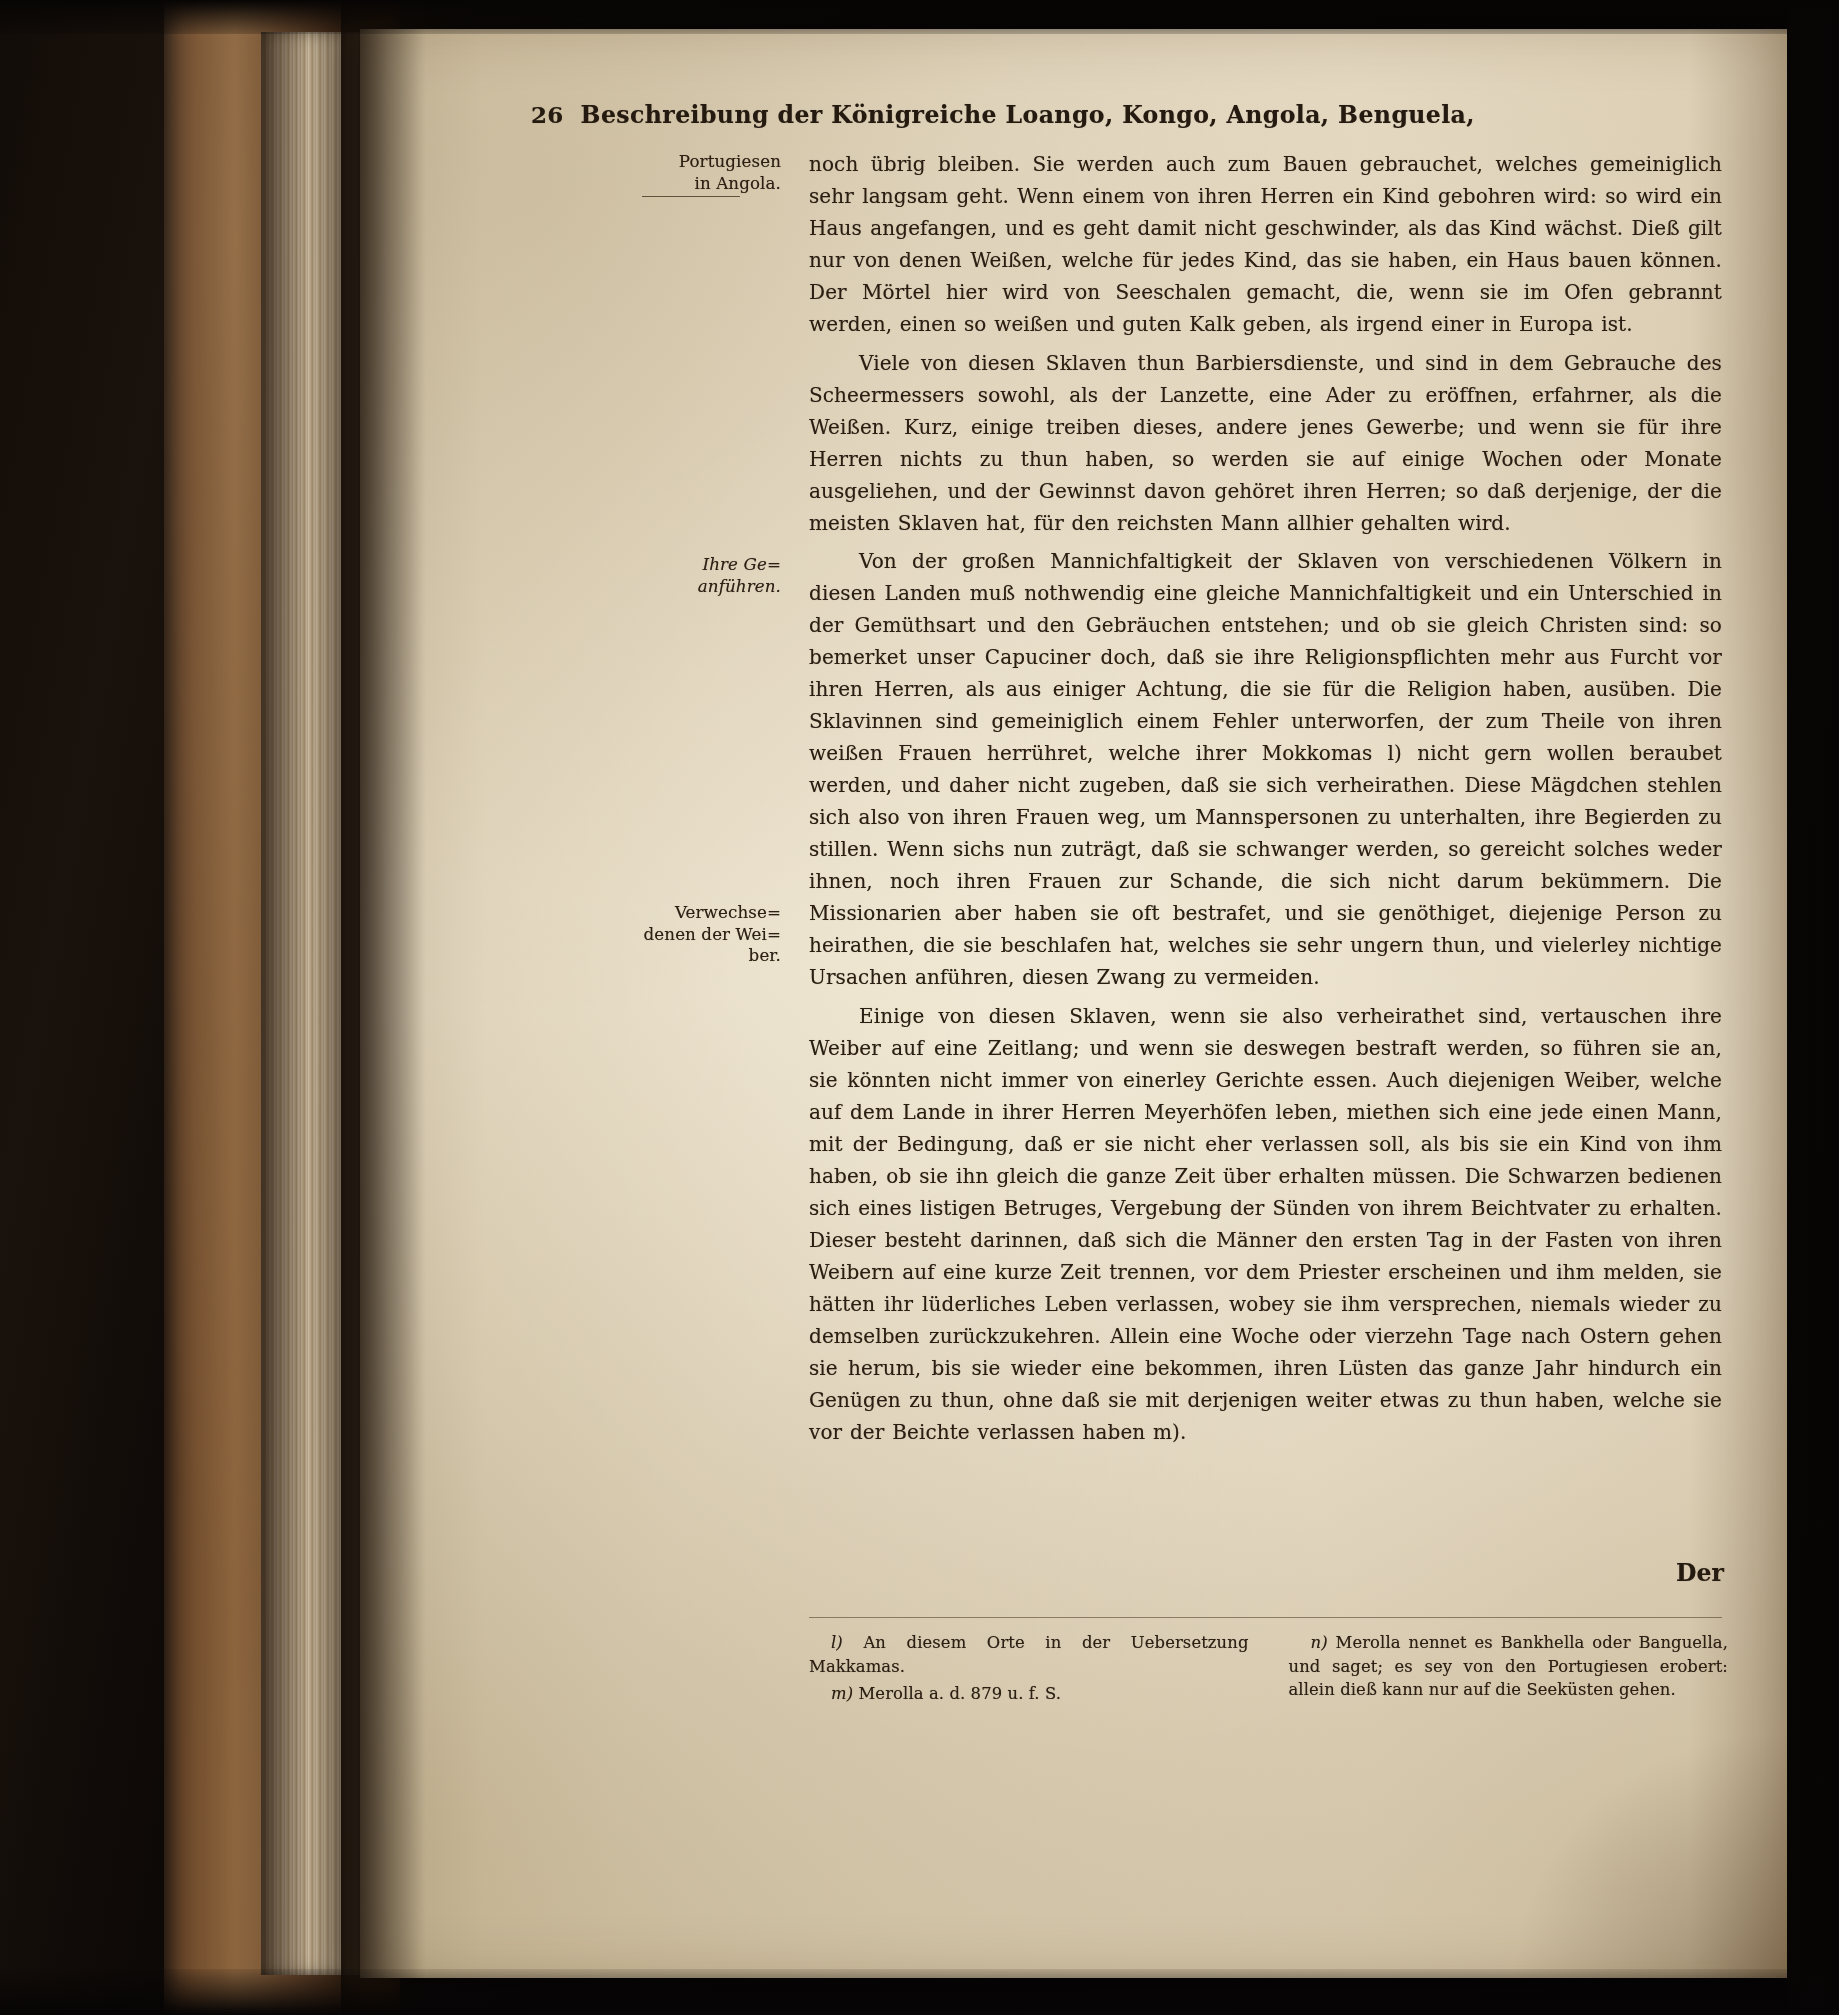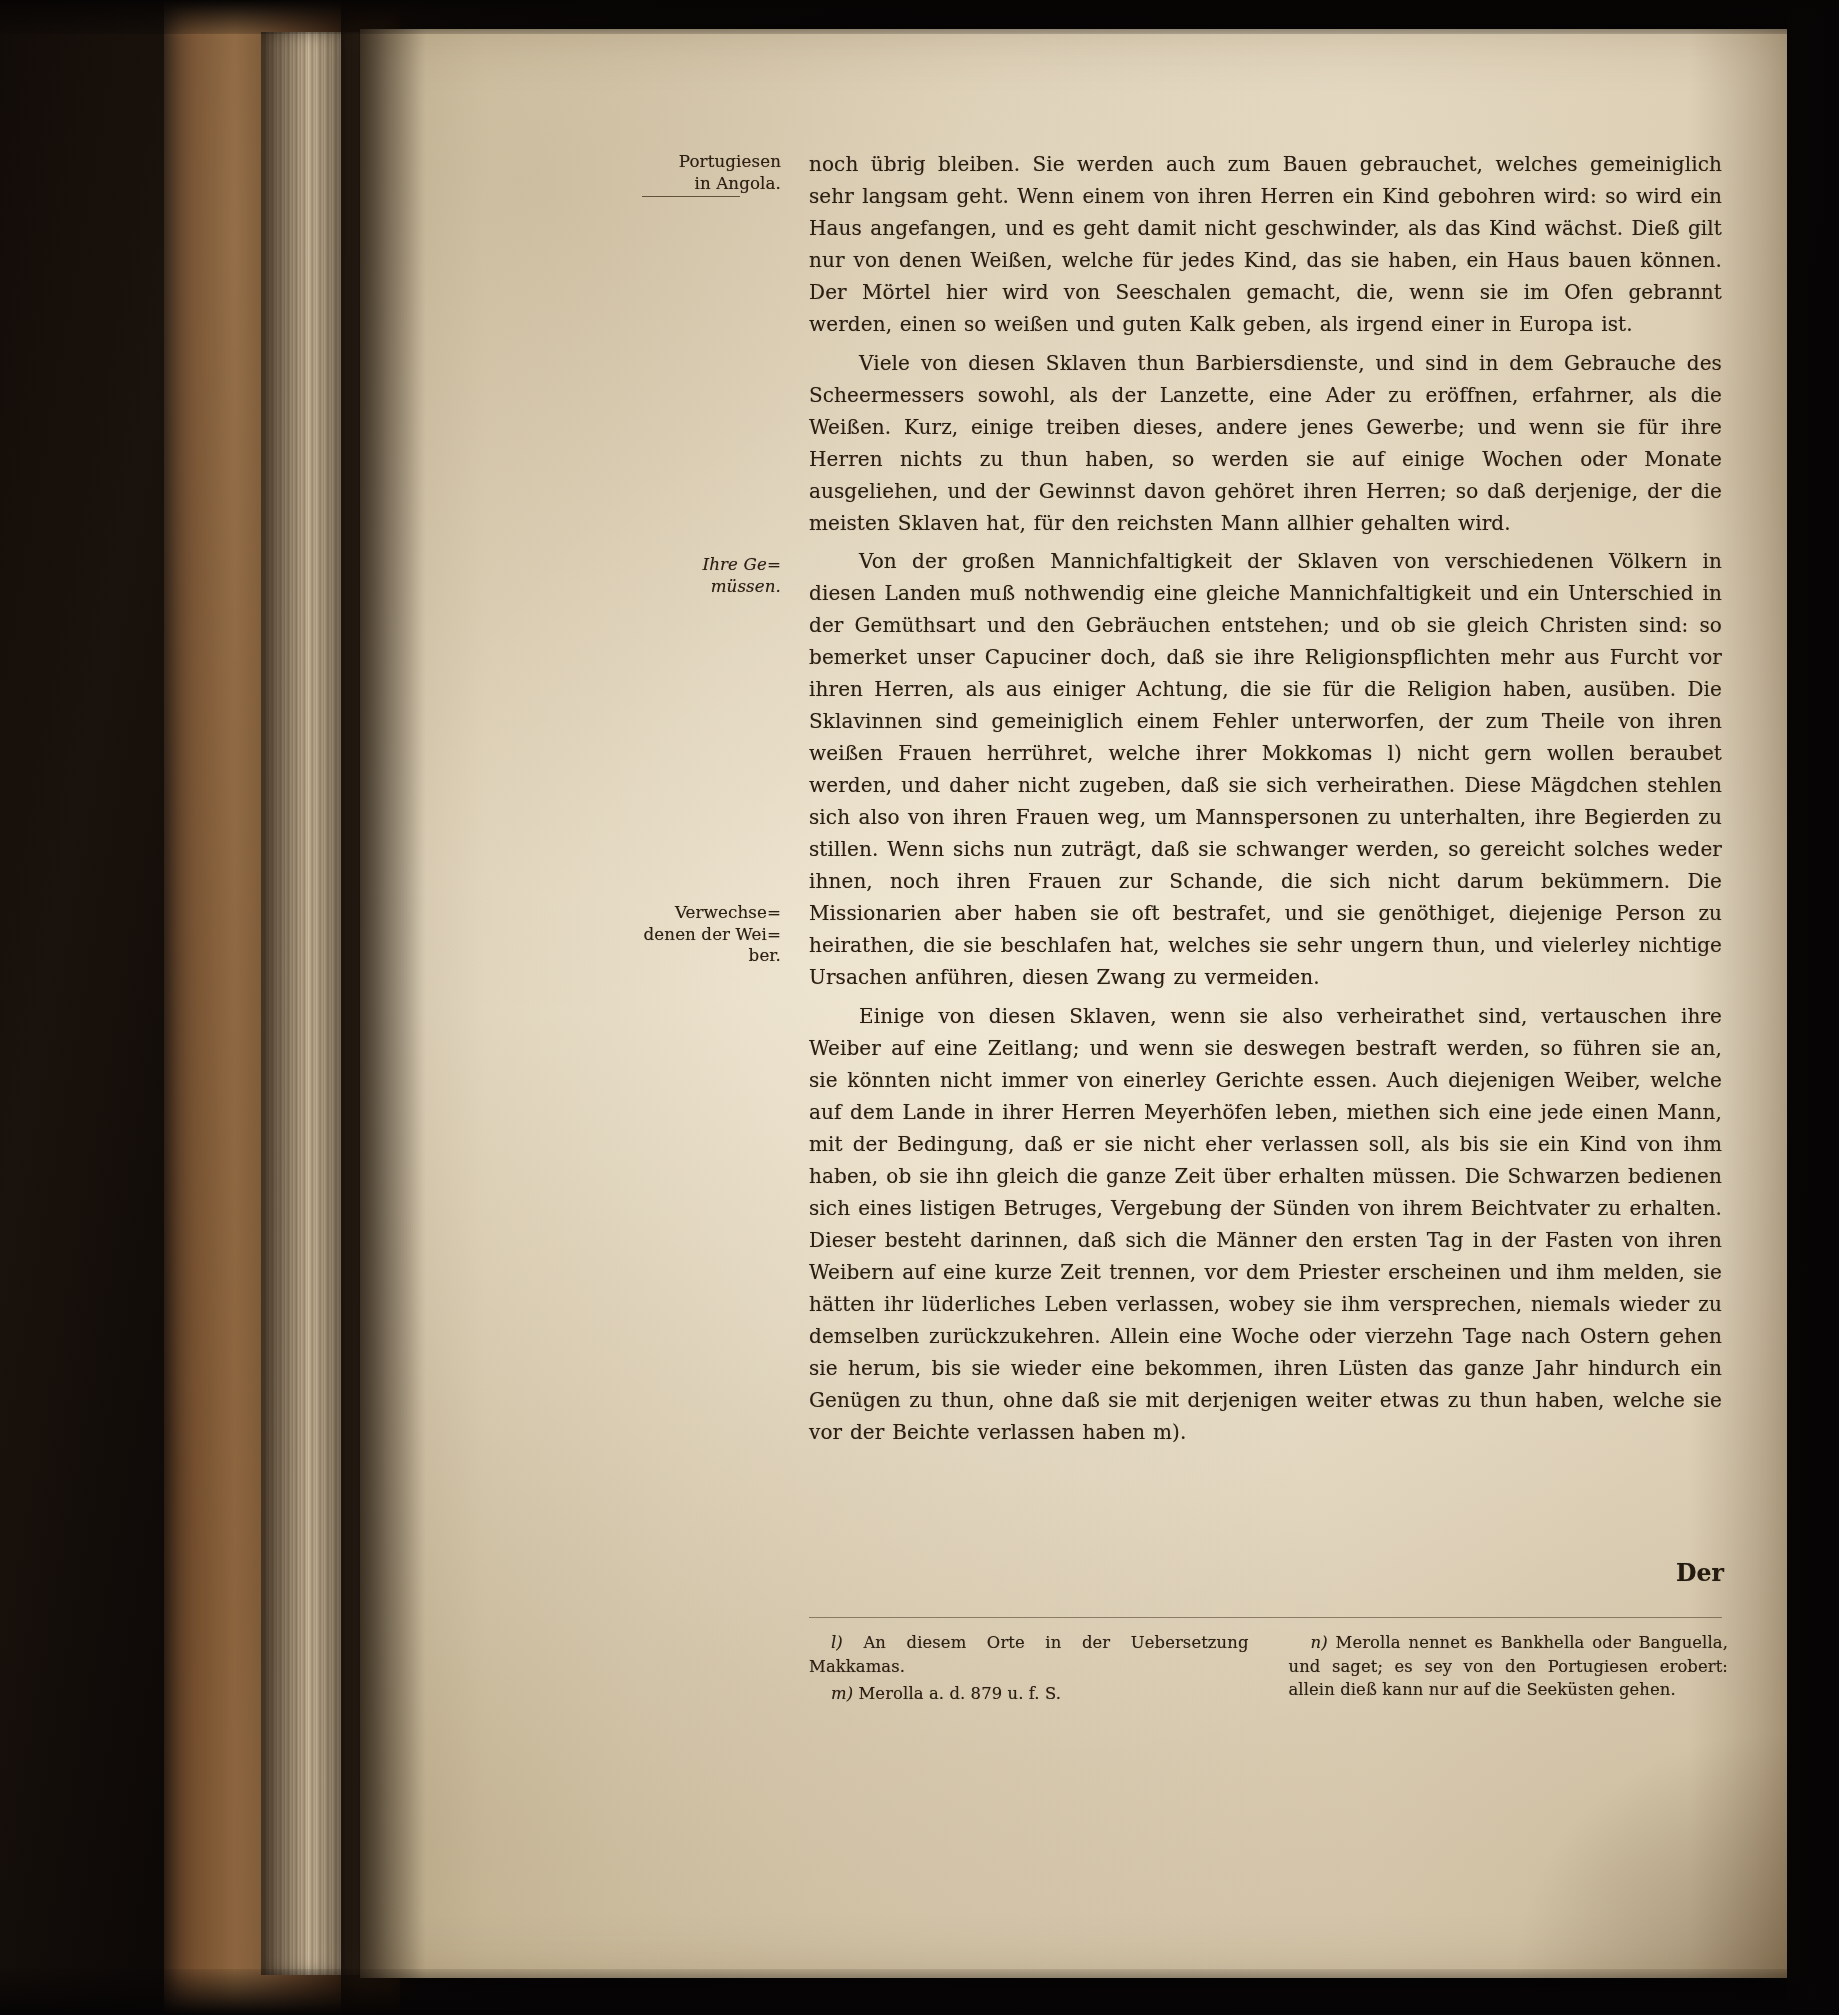--- a/index.html
+++ b/index.html
@@ -280,30 +280,34 @@
 <body>
 
 <div class="scene">
 
   <div class="cover"></div>
   <div class="edges"></div>
 
   <div class="page">
     <div class="content fraktur">
 
+      <div class="runhead">
+        <span class="folio">26</span>
+        <span class="runtitle">Beschreibung der Königreiche Loango, Kongo, Angola, Benguela,</span>
+      </div>
 
       <div class="marginal m1">
         <span>Portugiesen</span><br>
         <span>in Angola.</span>
         <span class="rule"></span>
       </div>
 
       <div class="marginal m2">
         <span>Ihre Ge=</span><br>
-        <span>müssen.</span>
+        <span>anführen.</span>
       </div>
 
       <div class="marginal m3">
         <span>Verwechse=</span><br>
         <span>denen der Wei=</span><br>
         <span>ber.</span>
       </div>
 
       <div class="col">
         <p class="bodytext">noch übrig bleiben.   Sie werden auch zum Bauen gebrauchet, welches gemeiniglich sehr langsam geht.   Wenn einem von ihren Herren ein Kind gebohren wird: so wird ein Haus angefangen, und es geht damit nicht geschwinder, als das Kind wächst.   Dieß gilt nur von denen Weißen, welche für jedes Kind, das sie haben, ein Haus bauen können.   Der Mörtel hier wird von Seeschalen gemacht, die, wenn sie im Ofen gebrannt werden, einen so weißen und guten Kalk geben, als irgend einer in Europa ist.</p>

